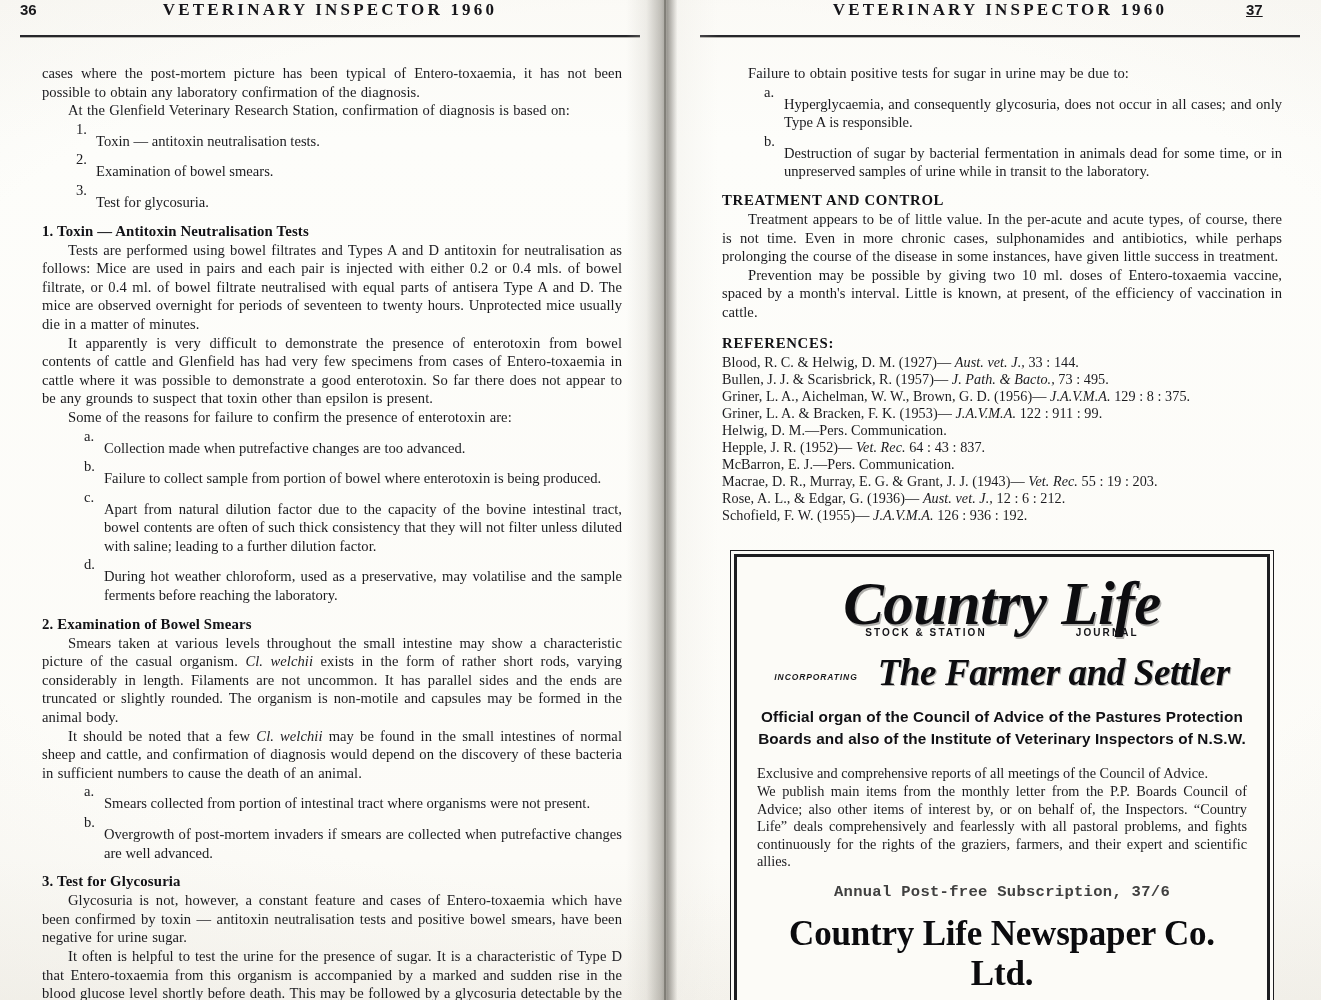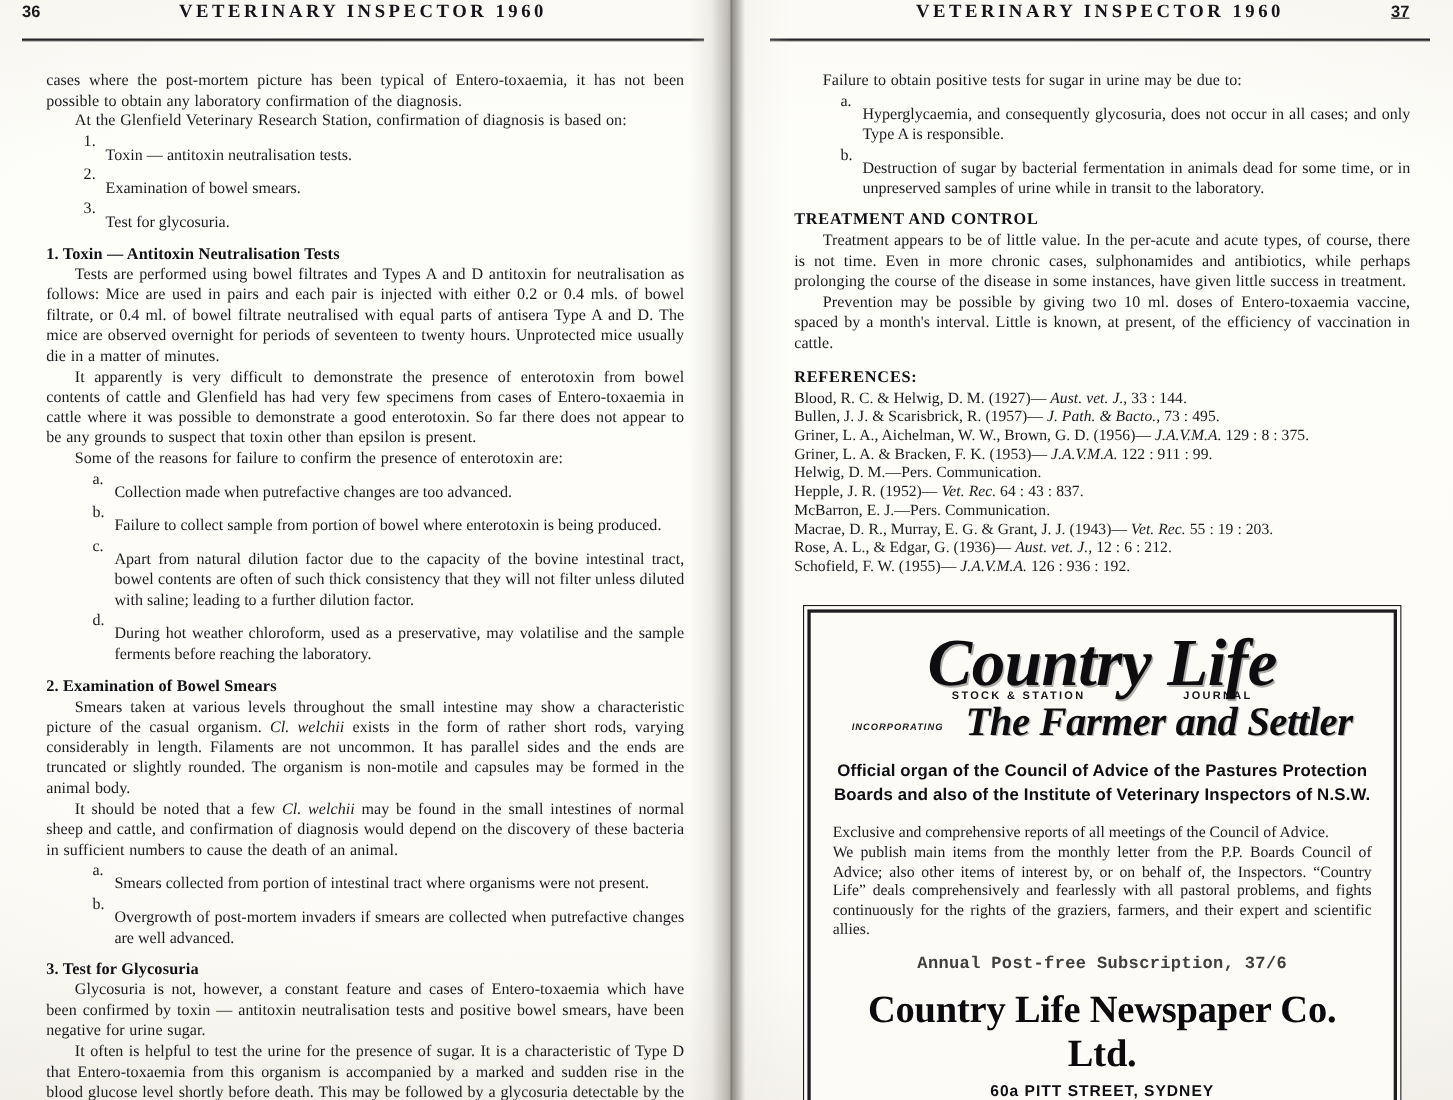--- a/index.html
+++ b/index.html
@@ -79,21 +79,21 @@
     height: 34px;
   }
   .folio {
     font-family: "Liberation Sans", "DejaVu Sans", sans-serif;
     font-weight: bold;
     font-size: 15px;
     letter-spacing: 0px;
     color: #19191c;
     width: 54px;
   }
-  .folio.right { text-align: center; text-decoration: underline; }
+  .folio.right { text-align: left; text-decoration: underline; }
   .rh-title {
     flex: 1;
     text-align: center;
     font-family: "Liberation Serif", "DejaVu Serif", serif;
     font-weight: bold;
     font-size: 17px;
     letter-spacing: 3.2px;
     color: #15151a;
     white-space: nowrap;
   }
@@ -212,21 +212,21 @@
     font-size: 10px;
     letter-spacing: 2.1px;
     color: #151519;
     margin-top: -6px;
   }
   .mast-inc-row {
     display: flex;
     justify-content: center;
     align-items: flex-end;
     gap: 20px;
-    margin-top: 3px;
+    margin-top: 19px;
   }
   .mast-inc {
     font-family: "Liberation Sans", "DejaVu Sans", sans-serif;
     font-style: italic;
     font-weight: bold;
     font-size: 8.5px;
     letter-spacing: 0.9px;
     color: #1a1a1d;
     padding-bottom: 7px;
   }

